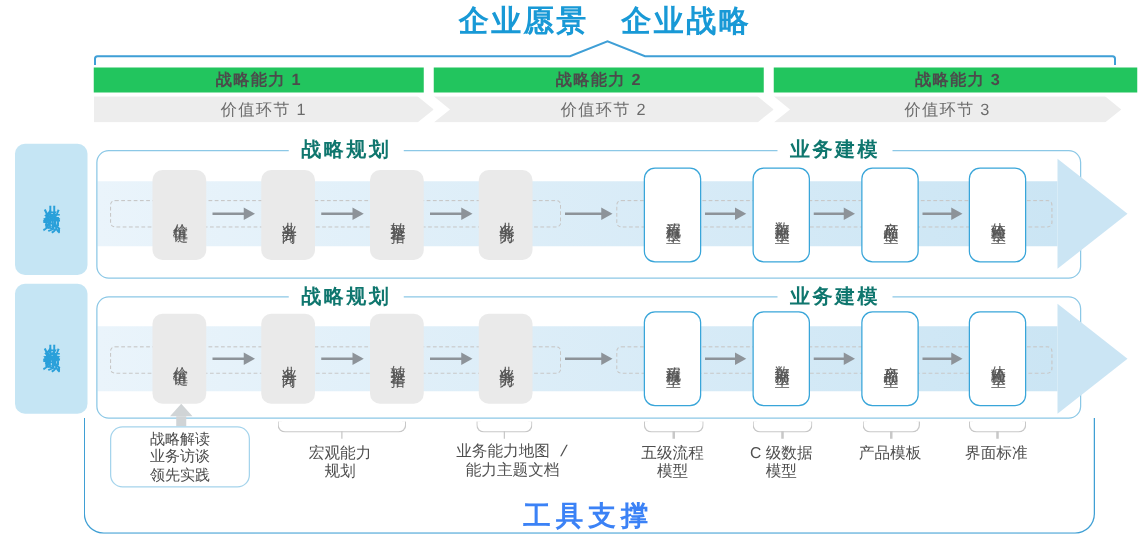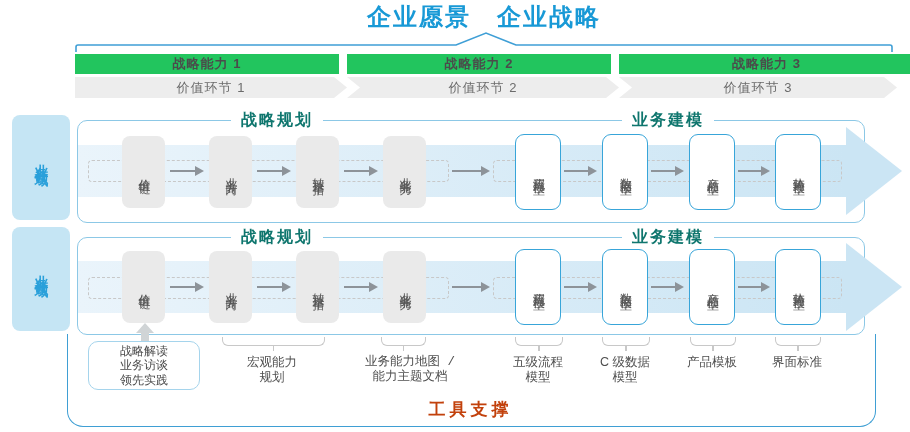--- a/index.html
+++ b/index.html
@@ -48,22 +48,22 @@
             align-items:center;justify-content:center;font-size:12px;color:#4a4a4a;
             line-height:14.5px;z-index:2;}
   .up-head{left:136px;top:323px;width:0;height:0;border-left:9px solid transparent;
            border-right:9px solid transparent;border-bottom:10px solid #d0d4d6;z-index:2;}
   .up-shaft{left:141px;top:333px;width:8px;height:8px;background:#d0d4d6;z-index:2;}
   .brace{top:337px;height:8px;border-left:1.2px solid #c8c8c8;border-right:1.2px solid #c8c8c8;
          border-bottom:1.2px solid #c8c8c8;border-radius:0 0 6px 6px;z-index:1;}
   .brace i{position:absolute;left:calc(50% - 0.6px);top:8px;width:1.2px;height:6px;
            background:#c8c8c8;}
   .blabel{top:355px;text-align:center;font-size:12.5px;color:#4f4f4f;line-height:15px;z-index:1;}
-  .tools-title{left:67px;top:398px;width:807px;text-align:center;font-size:17px;
-               font-weight:bold;color:#c2410c;letter-spacing:4px;z-index:1;}
+  .tools-title{left:67px;top:398px;width:807px;text-align:center;font-size:22px;
+               font-weight:bold;color:#3b82f6;letter-spacing:4px;z-index:1;}
 </style>
 </head>
 <body>
 
 <div id="stage">
 
   <div class="abs title-row">
     <span>企业愿景</span>
     <span>企业战略</span>
   </div>

